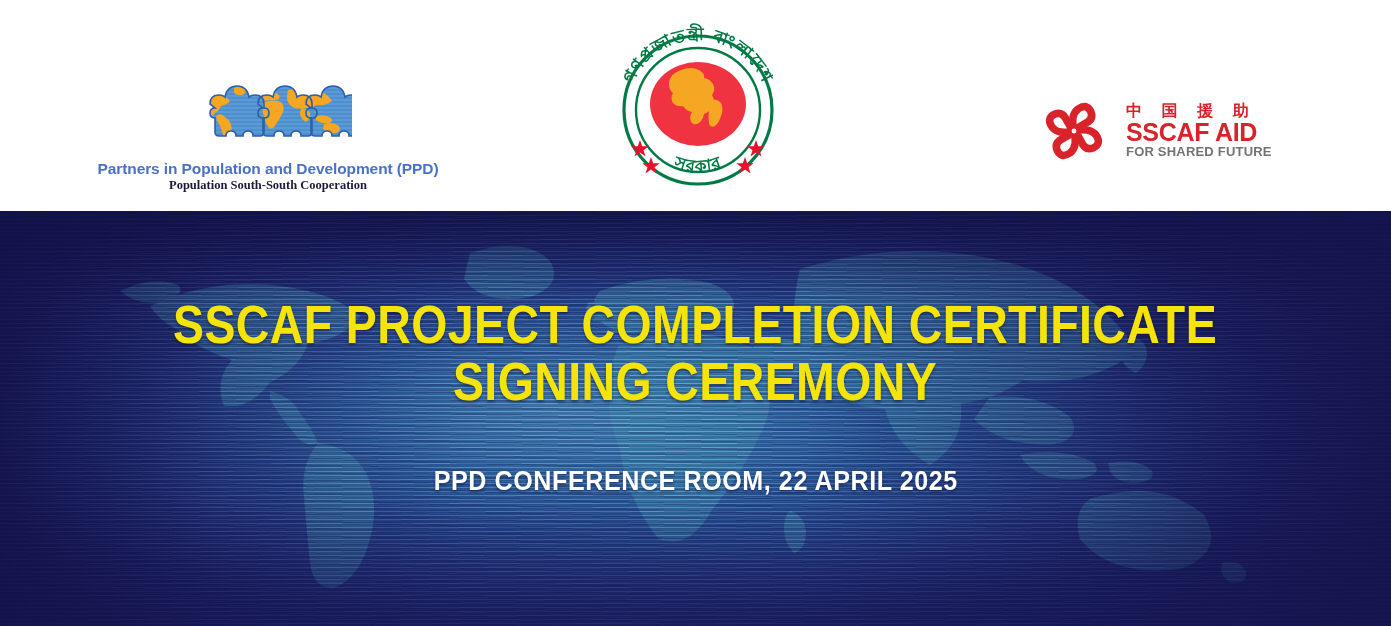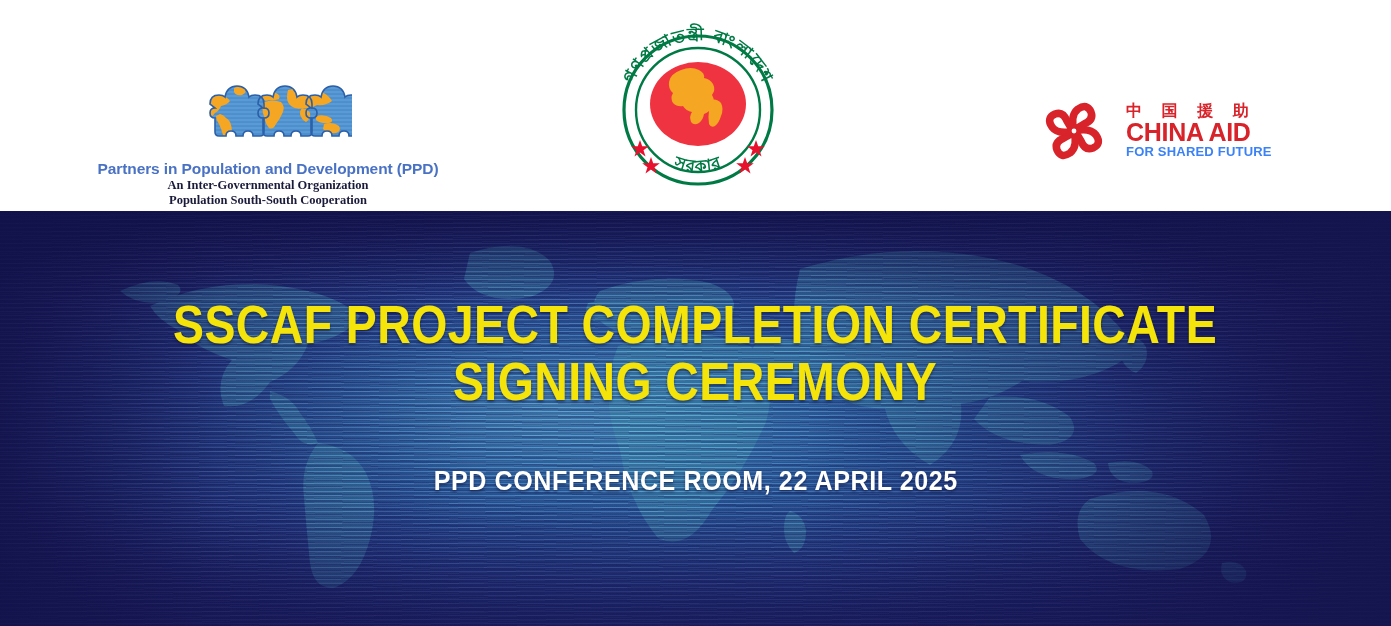--- a/index.html
+++ b/index.html
@@ -107,21 +107,21 @@
     font-size: 25px;
     color: #d8232a;
     letter-spacing: -0.3px;
     line-height: 1.0;
     white-space: nowrap;
   }
   .ca-tag {
     font-family: "Liberation Sans", sans-serif;
     font-weight: bold;
     font-size: 13px;
-    color: #3b82f6;
+    color: #737373;
     letter-spacing: 0.2px;
     line-height: 1.15;
     white-space: nowrap;
   }
 
   
   .blue-banner {
     position: absolute;
     left: 0;
     top: 211px;
@@ -279,21 +279,20 @@
           </g>
 
           <g fill="none" stroke="#2b5fa8" stroke-width="1.6">
             <path d="M26 26 q0-9 9-9 q4 0 6 2 q2-11 12-11 q10 0 12 11 q2-2 6-2 q9 0 9 9 v4 q5 0 5 5 q0 5-5 5 v14 q0 4-4 4 h-7 q0-5-5-5 q-5 0-5 5 h-7 q0-5-5-5 q-5 0-5 5 h-7 q-4 0-4-4 v-14 q-5 0-5-5 q0-5 5-5 z"></path>
             <path d="M74 26 q0-9 9-9 q4 0 6 2 q2-11 12-11 q10 0 12 11 q2-2 6-2 q9 0 9 9 v4 q5 0 5 5 q0 5-5 5 v14 q0 4-4 4 h-7 q0-5-5-5 q-5 0-5 5 h-7 q0-5-5-5 q-5 0-5 5 h-7 q-4 0-4-4 v-14 q-5 0-5-5 q0-5 5-5 z"></path>
             <path d="M122 26 q0-9 9-9 q4 0 6 2 q2-11 12-11 q10 0 12 11 q2-2 6-2 q9 0 9 9 v4 q5 0 5 5 q0 5-5 5 v14 q0 4-4 4 h-7 q0-5-5-5 q-5 0-5 5 h-7 q0-5-5-5 q-5 0-5 5 h-7 q-4 0-4-4 v-14 q-5 0-5-5 q0-5 5-5 z"></path>
           </g>
         </svg>
       </div>
       <div class="ppd-title">Partners in Population and Development (PPD)</div>
-      <div class="ppd-sub1">An Inter-Governmental Organization</div>
       <div class="ppd-sub2">Population South-South Cooperation</div>
     </div>
 
     <div class="bd-emblem">
       <svg viewBox="0 0 190 170" xmlns="http://www.w3.org/2000/svg">
         <defs>
           <path id="arcTop" d="M 25 88 A 70 70 0 0 1 165 88" fill="none"></path>
           <path id="arcBottom" d="M 33 88 A 62 62 0 0 0 157 88" fill="none"></path>
         </defs>
 
@@ -329,21 +328,21 @@
             <path d="M38 33 q-4-16 4-22 q9-6 13 3 q3 8-7 12 q-6 3-10 7 z"></path>
             <path d="M38 33 q16-4 22 4 q6 9-3 13 q-8 3-12-7 q-3-6-7-10 z"></path>
             <path d="M38 33 q4 16-4 22 q-9 6-13-3 q-3-8 7-12 q6-3 10-7 z"></path>
             <path d="M38 33 q-16 4-22-4 q-6-9 3-13 q8-3 12 7 q3 6 7 10 z"></path>
           </g>
           <circle cx="38" cy="33" r="2.4" fill="#ffffff"></circle>
         </svg>
       </div>
       <div class="ca-text">
         <div class="ca-cn">中 国 援 助</div>
-        <div class="ca-en">CHINA AID</div>
+        <div class="ca-en">SSCAF AID</div>
         <div class="ca-tag">FOR SHARED FUTURE</div>
       </div>
     </div>
   </div>
 
   <div class="blue-banner">
     <div class="bb-layer bb-base"></div>
     <div class="bb-layer bb-glow"></div>
 
     <div class="bb-layer bb-map">

